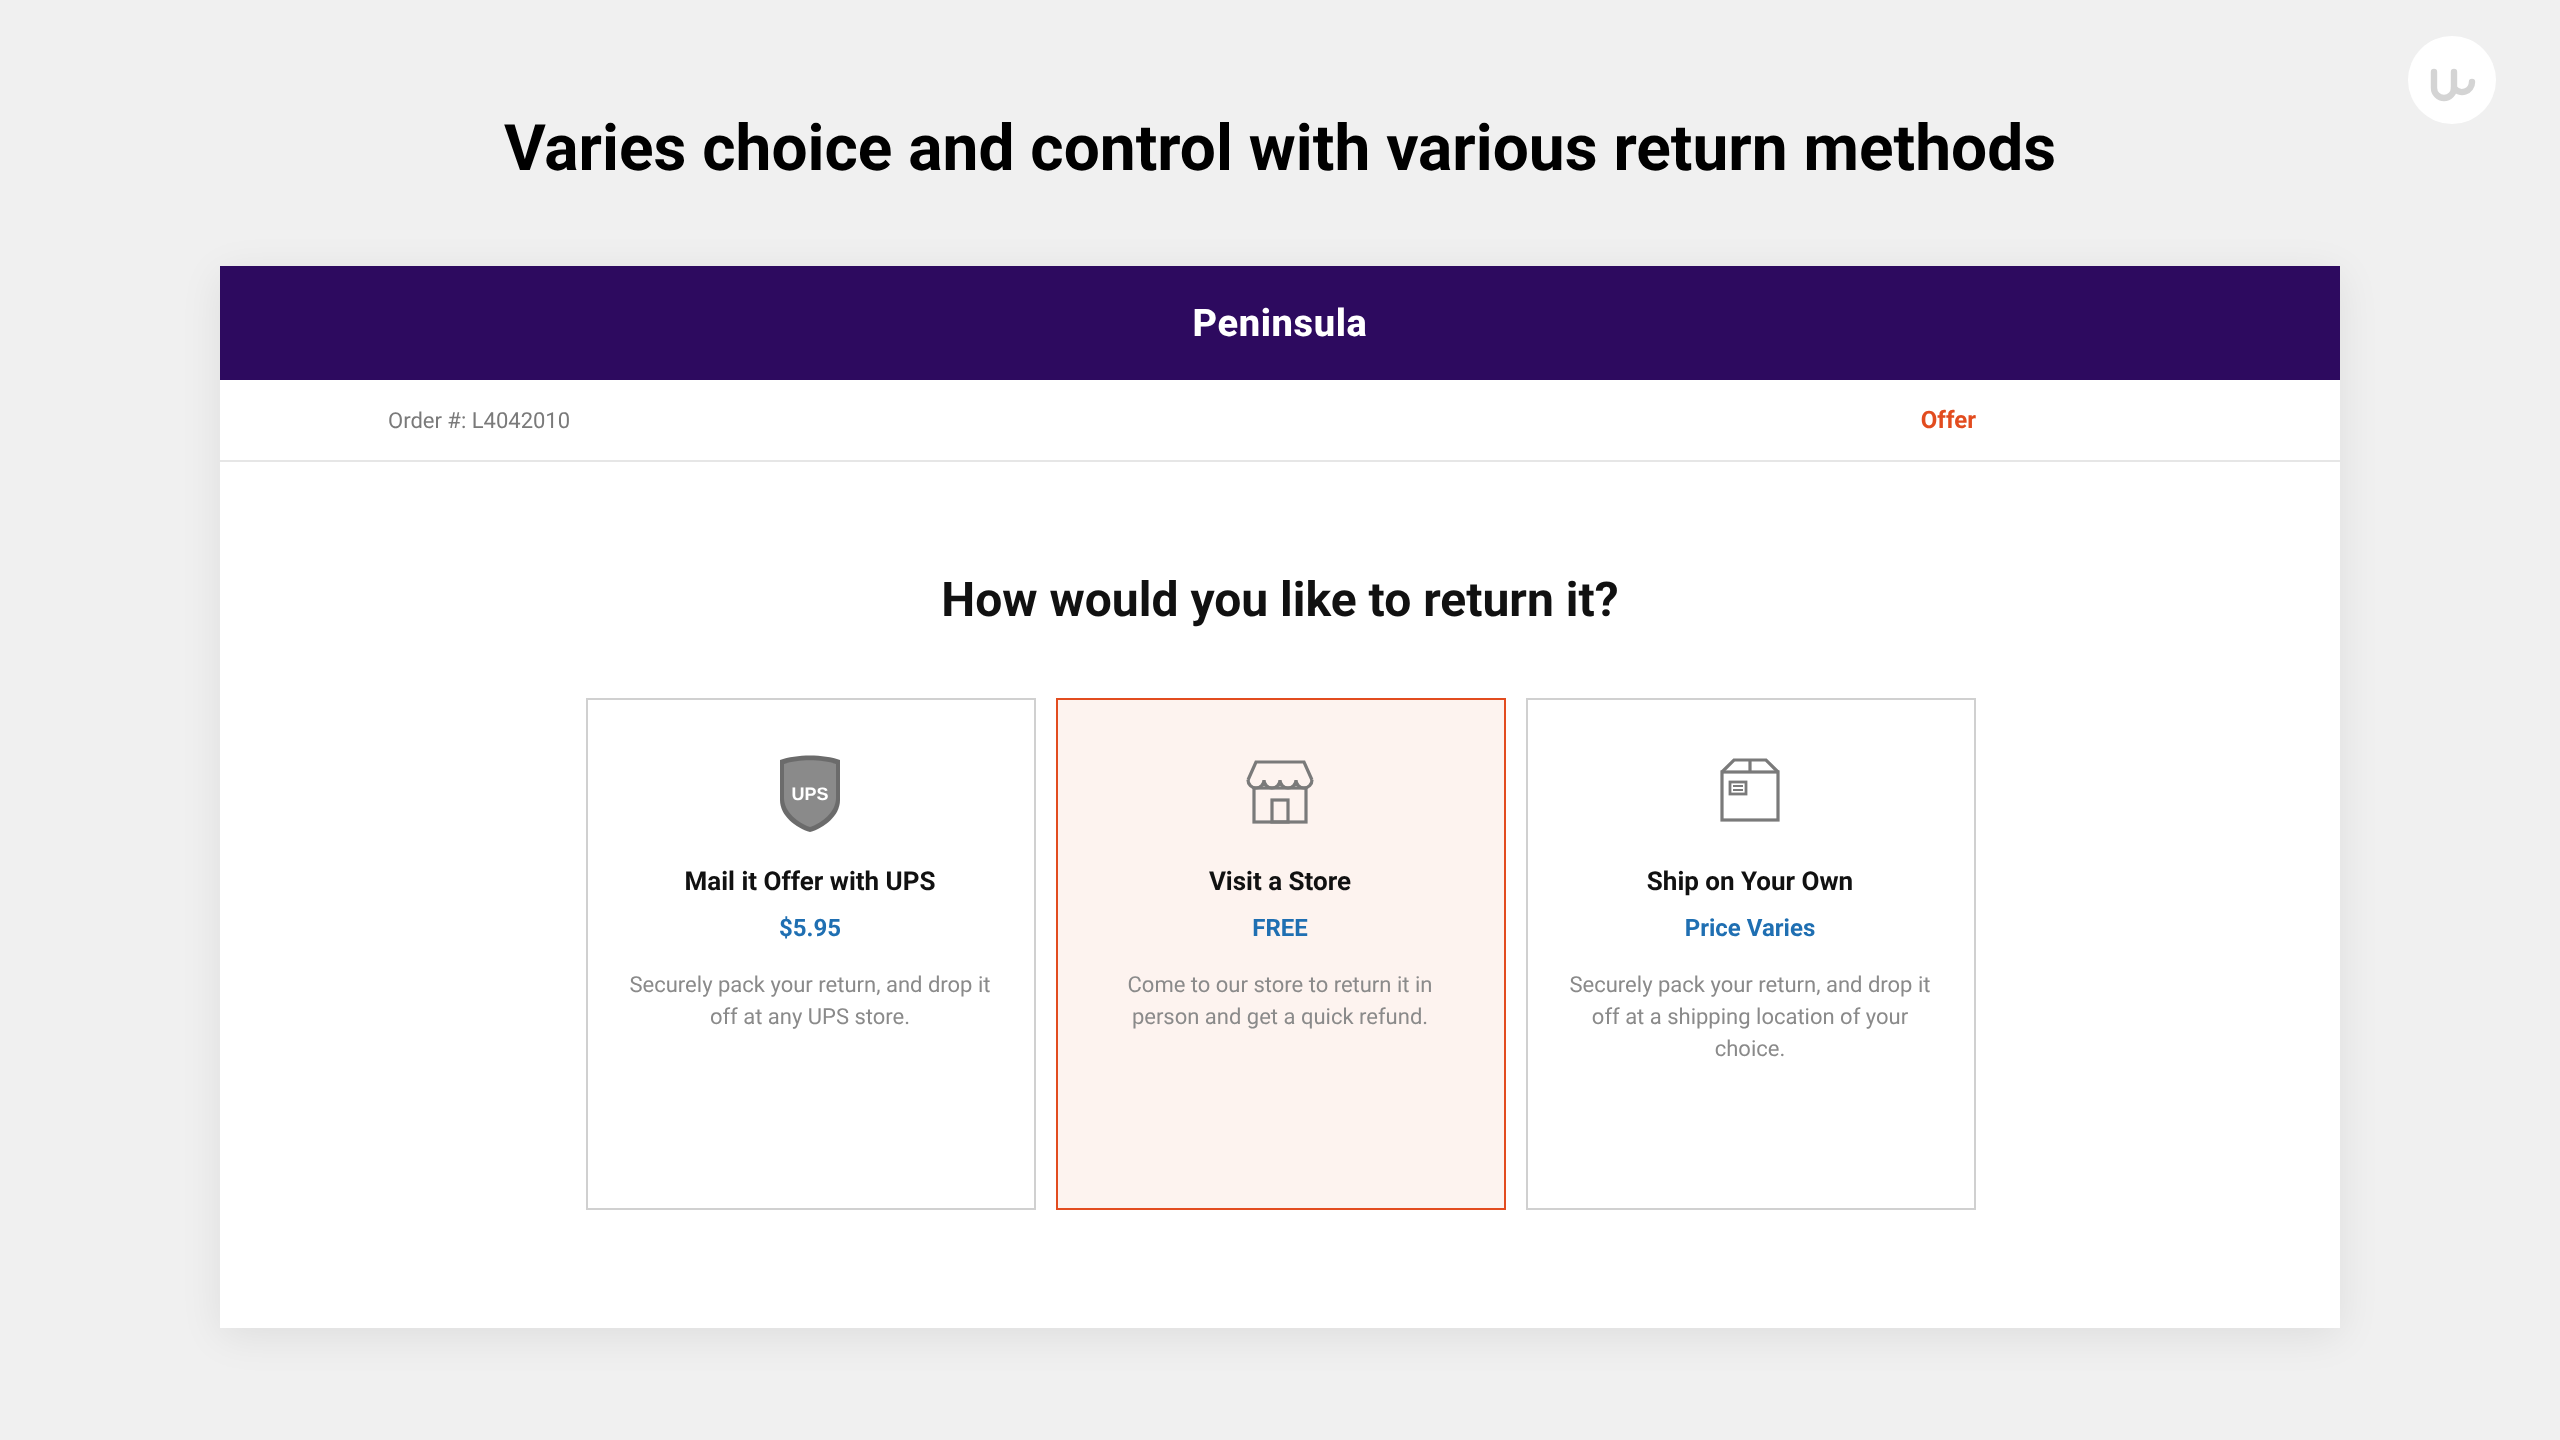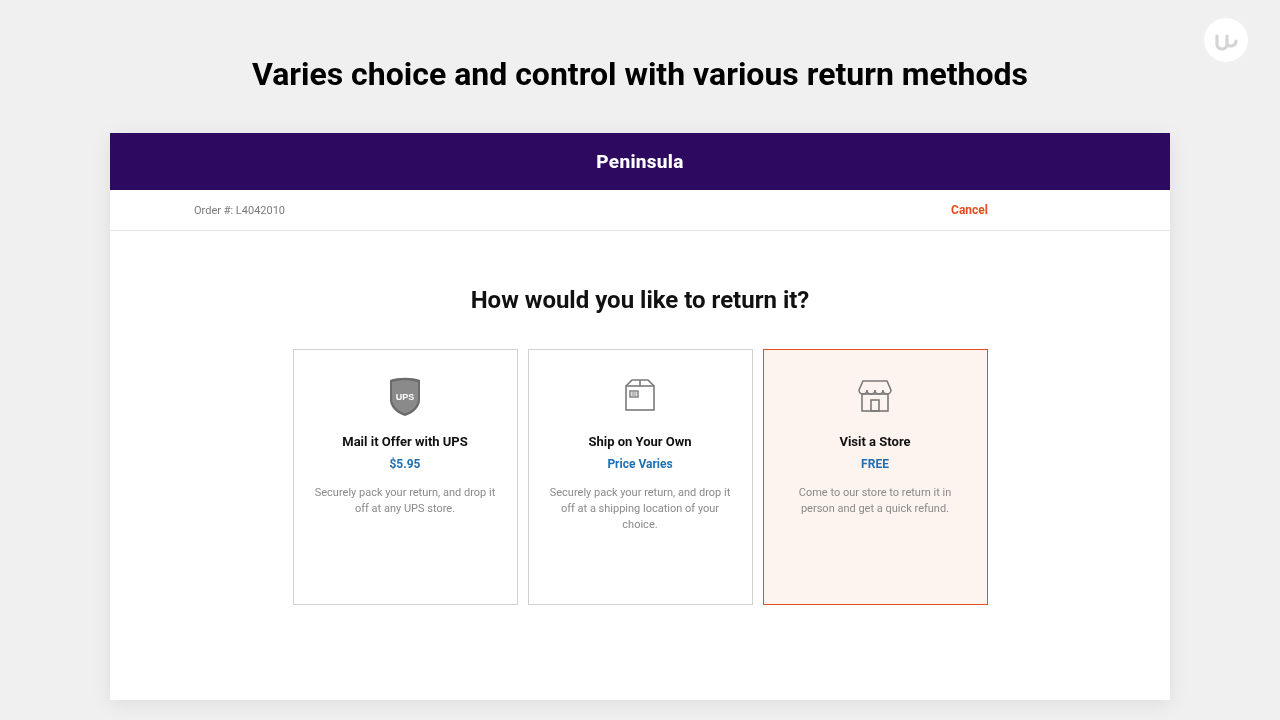--- a/index.html
+++ b/index.html
@@ -4,21 +4,21 @@
 <style>
 *{box-sizing:border-box;margin:0;padding:0}
 body{font-family:-apple-system,BlinkMacSystemFont,"Segoe UI",Roboto,Helvetica,Arial,sans-serif;background:#f0f0f0;width:1280px;height:720px;overflow:hidden;position:relative}
 .hero-title{text-align:center;font-size:32px;font-weight:700;color:#000;padding:55px 0 40px}
 .logo-badge{position:absolute;top:18px;right:32px;width:44px;height:44px;background:#fff;border-radius:50%;display:flex;align-items:center;justify-content:center}
 .app-window{margin:0 auto;width:1060px;background:#fff;box-shadow:0 4px 20px rgba(0,0,0,.08)}
 .brand-bar{background:#2d0a5f;color:#fff;text-align:center;padding:17px 0;font-size:19px;font-weight:800;letter-spacing:.3px}
 .meta-row{display:flex;justify-content:space-between;align-items:center;padding:13px 0;border-bottom:1px solid #e6e6e6}
 .order-num{font-size:11px;color:#7a7a7a;margin-left:84px}
 .cancel{font-size:12px;font-weight:700;color:#e24c1f;margin-right:182px;cursor:pointer}
-.content{padding:55px 0 95px;text-align:center}
+.content{padding:55px 0 59px;text-align:center}
 .question{font-size:24px;font-weight:700;color:#111;margin-bottom:35px}
 .cards{display:flex;justify-content:center;gap:10px}
 .card{width:225px;height:256px;border:1px solid #d0d0d0;padding:24px 18px 18px;display:flex;flex-direction:column;align-items:center;cursor:pointer;background:#fff}
 .card.selected{border:1.5px solid #e24c1f;background:#fdf3ef}
 .card-icon{height:44px;display:flex;align-items:center;justify-content:center;margin-bottom:16px}
 .card-title{font-size:13px;font-weight:700;color:#111;margin-bottom:8px}
 .card-price{font-size:12px;font-weight:700;color:#1f6fb2;margin-bottom:14px}
 .card-desc{font-size:11px;color:#8a8a8a;line-height:1.45}
 .ups-shield{width:34px;height:40px}
 .store-svg{width:40px;height:36px}
@@ -35,65 +35,65 @@
 
 <h1 class="hero-title">Varies choice and control with various return methods</h1>
 
 <div class="app-window">
   <div class="brand-bar">
     <span>Peninsula</span>
   </div>
 
   <div class="meta-row">
     <span class="order-num">Order #: L4042010</span>
-    <span class="cancel">Cancel</span>
+    <span class="cancel">Offer</span>
   </div>
 
   <div class="content">
     <h2 class="question">How would you like to return it?</h2>
 
     <div class="cards">
 
       <div class="card">
         <div class="card-icon">
           <svg class="ups-shield" viewBox="0 0 34 40">
             <path d="M2 4 C10 1 24 1 32 4 V24 C32 32 24 38 17 40 C10 38 2 32 2 24 Z" fill="#6b6b6b"></path>
             <path d="M4 6 C11 3.5 23 3.5 30 6 V23 C30 30 23 35.5 17 37.5 C11 35.5 4 30 4 23 Z" fill="#8a8a8a"></path>
             <text x="17" y="24" text-anchor="middle" font-size="9" font-weight="700" fill="#fff" font-family="Arial">UPS</text>
           </svg>
         </div>
         <div class="card-title">Mail it Offer with UPS</div>
         <div class="card-price">$5.95</div>
         <div class="card-desc">Securely pack your return, and drop it off at any UPS store.</div>
       </div>
 
+      <div class="card selected">
+        <div class="card-icon">
+          <svg class="store-svg" viewBox="0 0 40 36">
+            <path d="M4 12 L8 3 H32 L36 12" fill="none" stroke="#7a7a7a" stroke-width="1.6"></path>
+            <path d="M4 12 a4 4 0 0 0 8 0 a4 4 0 0 0 8 0 a4 4 0 0 0 8 0 a4 4 0 0 0 8 0" fill="none" stroke="#7a7a7a" stroke-width="1.6"></path>
+            <rect x="7" y="16" width="26" height="17" fill="none" stroke="#7a7a7a" stroke-width="1.6"></rect>
+            <rect x="16" y="22" width="8" height="11" fill="none" stroke="#7a7a7a" stroke-width="1.6"></rect>
+          </svg>
+        </div>
+        <div class="card-title">Visit a Store</div>
+        <div class="card-price">FREE</div>
+        <div class="card-desc">Come to our store to return it in person and get a quick refund.</div>
+      </div>
+
       <div class="card">
         <div class="card-icon">
           <svg class="box-svg" viewBox="0 0 36 36">
             <rect x="4" y="8" width="28" height="24" fill="none" stroke="#7a7a7a" stroke-width="1.6"></rect>
             <path d="M4 8 L10 2 H26 L32 8" fill="none" stroke="#7a7a7a" stroke-width="1.6"></path>
             <path d="M18 2 V8" stroke="#7a7a7a" stroke-width="1.6"></path>
             <rect x="8" y="13" width="8" height="6" fill="none" stroke="#7a7a7a" stroke-width="1.4"></rect>
             <path d="M9.5 15 h5 M9.5 17 h5" stroke="#7a7a7a" stroke-width="1"></path>
           </svg>
         </div>
         <div class="card-title">Ship on Your Own</div>
         <div class="card-price">Price Varies</div>
         <div class="card-desc">Securely pack your return, and drop it off at a shipping location of your choice.</div>
       </div>
 
-      <div class="card selected">
-        <div class="card-icon">
-          <svg class="store-svg" viewBox="0 0 40 36">
-            <path d="M4 12 L8 3 H32 L36 12" fill="none" stroke="#7a7a7a" stroke-width="1.6"></path>
-            <path d="M4 12 a4 4 0 0 0 8 0 a4 4 0 0 0 8 0 a4 4 0 0 0 8 0 a4 4 0 0 0 8 0" fill="none" stroke="#7a7a7a" stroke-width="1.6"></path>
-            <rect x="7" y="16" width="26" height="17" fill="none" stroke="#7a7a7a" stroke-width="1.6"></rect>
-            <rect x="16" y="22" width="8" height="11" fill="none" stroke="#7a7a7a" stroke-width="1.6"></rect>
-          </svg>
-        </div>
-        <div class="card-title">Visit a Store</div>
-        <div class="card-price">FREE</div>
-        <div class="card-desc">Come to our store to return it in person and get a quick refund.</div>
-      </div>
-
     </div>
   </div>
 </div>
 
 </body></html>

